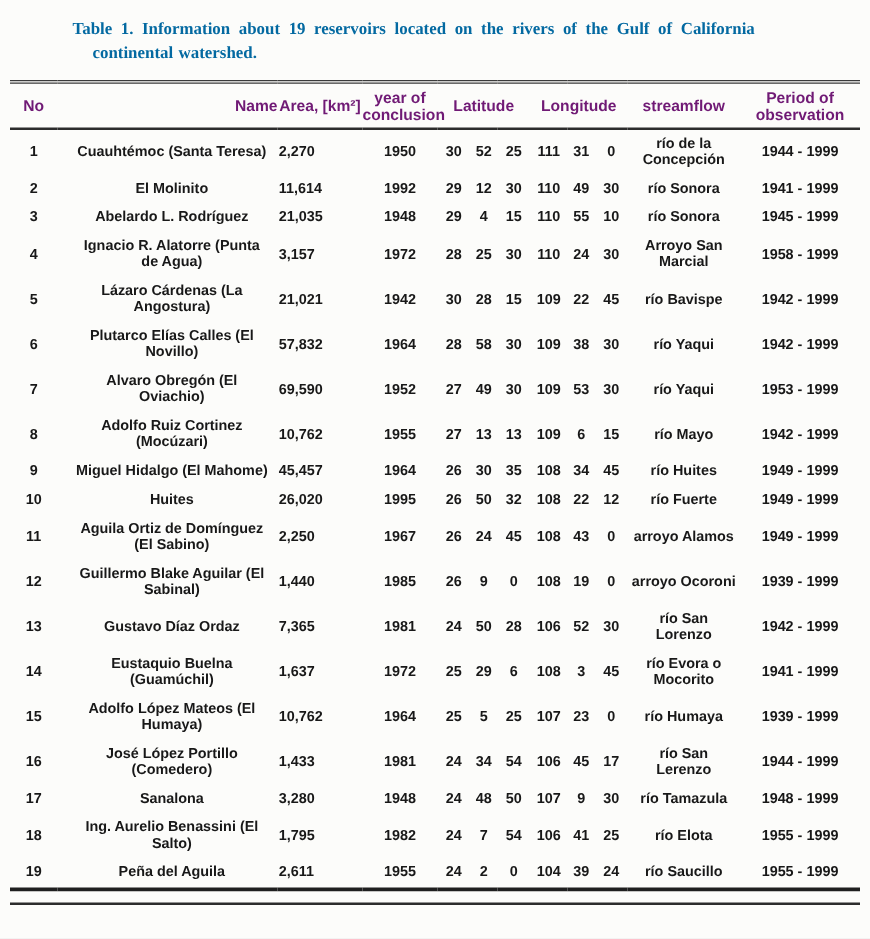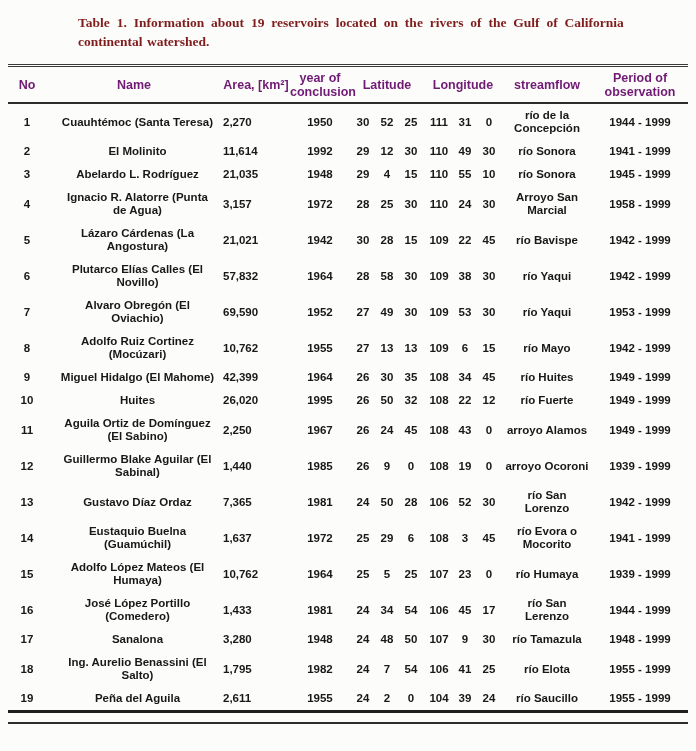--- a/index.html
+++ b/index.html
@@ -6,48 +6,48 @@
   html,body { background:#e8e8e6; }
   .page {
     position:relative;
     width:696px; height:751px;
     background:#fcfcfa;
     font-family:"Liberation Sans", sans-serif;
     color:#1b1b1b;
     overflow:hidden;
   }
   .caption {
-    padding:13px 36px 0 78px;
+    padding:13px 36px 0 58px;
     font-family:"Liberation Serif", serif;
     font-weight:600;
     font-size:13.5px;
     line-height:19px;
-    color:#7f1d1d;
+    color:#0369a1;
   }
   .caption .l1 { word-spacing:3.5px; white-space:nowrap; }
-  .caption .l2 { word-spacing:1px; }
+  .caption .l2 { word-spacing:1px;margin-left:16px; }
 
   table.reservoirs {
     width:680px;
     margin:13px auto 0 auto;
     border-collapse:collapse;
     table-layout:fixed;
     border-top:3px double #3a3a3a;
   }
   thead th {
     font-size:12.5px;
     font-weight:700;
     text-align:center;
     vertical-align:middle;
     line-height:14px;
     padding:4px 0 3px 0;
     border-bottom:2px solid #2c2c2c;
     color:#701a75;
   }
-  thead th.h-name { text-align:center; }
+  thead th.h-name { text-align:right; }
   tbody td {
     font-size:11.5px;
     font-weight:700;
     line-height:13px;
     padding:5px 1px;
     vertical-align:middle;
     color:#181818;
   }
   td.c-no   { text-align:center; }
   td.c-name { text-align:center; padding-left:13px; padding-right:6px; }
@@ -210,21 +210,21 @@
           <td class="c-ll">13</td>
           <td class="c-ll">109</td>
           <td class="c-ll">6</td>
           <td class="c-ll">15</td>
           <td class="c-stream">río Mayo</td>
           <td class="c-period">1942 - 1999</td>
         </tr>
         <tr>
           <td class="c-no">9</td>
           <td class="c-name">Miguel Hidalgo (El Mahome)</td>
-          <td class="c-area">42,399</td>
+          <td class="c-area">45,457</td>
           <td class="c-year">1964</td>
           <td class="c-ll">26</td>
           <td class="c-ll">30</td>
           <td class="c-ll">35</td>
           <td class="c-ll">108</td>
           <td class="c-ll">34</td>
           <td class="c-ll">45</td>
           <td class="c-stream">río Huites</td>
           <td class="c-period">1949 - 1999</td>
         </tr>

